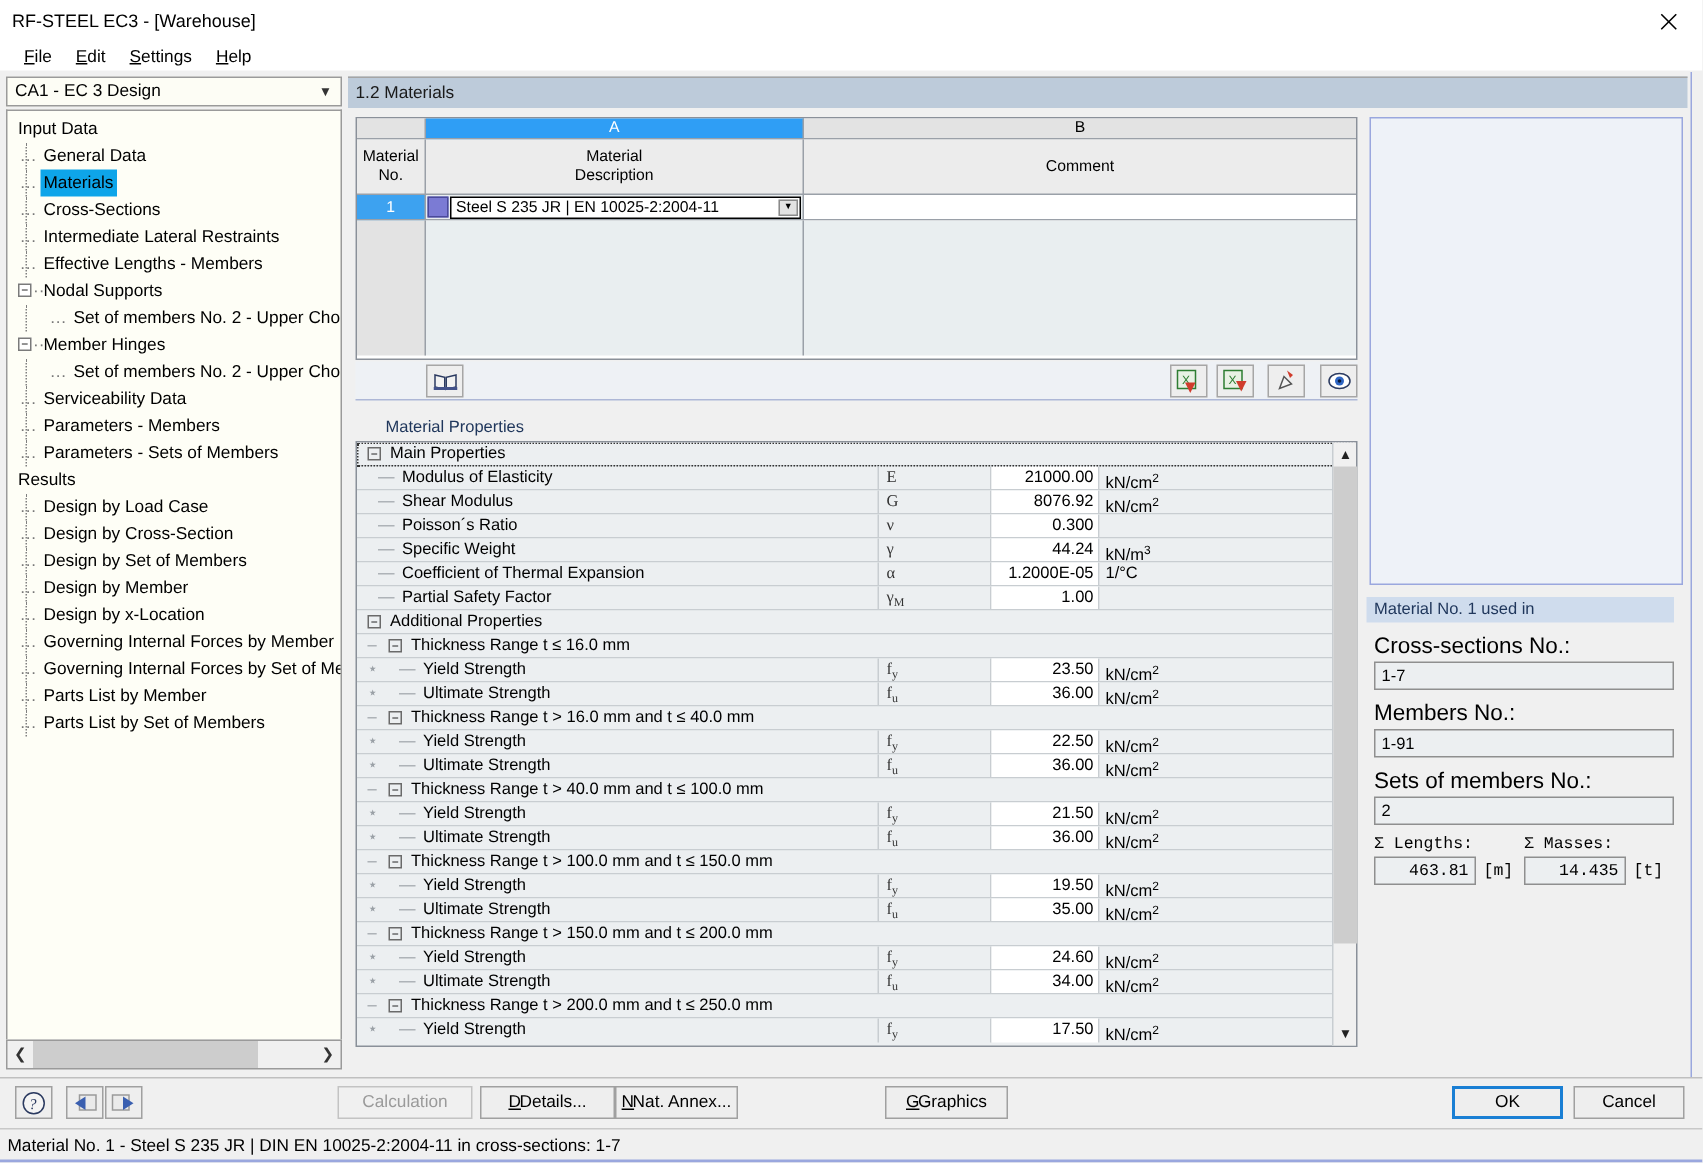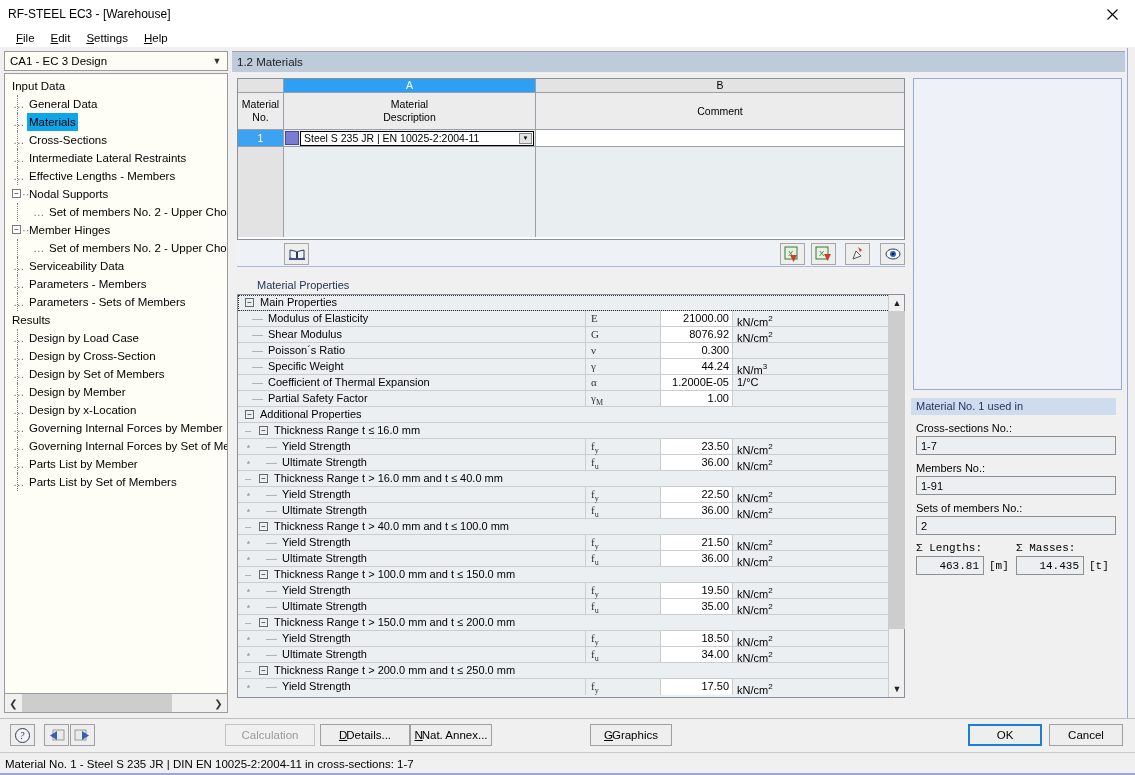--- a/index.html
+++ b/index.html
@@ -240,21 +240,21 @@
     position:absolute; left:913px; top:78px; width:209px; height:312px;
     background:#eef2f8; border:1px solid #9aa7de;
   }
   #infobox {
     position:absolute; left:911px; top:398px; width:213px; height:240px;
   }
   #infobox .ihdr {
     width:205px; height:17px; background:#cfdced;
     font-size:11px; line-height:17px; padding-left:5px; color:#20375c;
   }
-  #infobox .ilabel { font-size:11px; margin:7px 0 2px 5px; }
+  #infobox .ilabel { font-size:15px; margin:7px 0 2px 5px; }
   #infobox .ifield {
     margin-left:5px; width:200px; height:19px;
     border:1px solid #8f8f8f; background:#eceff1;
     font-size:11px; line-height:18px; padding-left:4px;
   }
   .sumrow { display:flex; margin-left:5px; margin-top:7px;font-family:Liberation Mono, monospace; }
   .sumcol { width:100px; }
   .sumcol .sl { font-size:11px; margin-bottom:2px; }
   .sumflex { display:flex; align-items:center; }
   .sumfield {
@@ -574,21 +574,21 @@
   <div class="prow pgroup">
     <div class="pname nob" style="width:100%; padding-left:36px;">
       <span class="dash" style="left:7px;">–</span>
       <span class="gbox" style="left:21px;">−</span>
       <span>Thickness Range t &gt; 150.0 mm and t ≤ 200.0 mm</span>
     </div>
   </div>
   <div class="prow pitem">
     <div class="pname" style="padding-left:44px;"><span class="dash" style="left:7px;">⋆</span><span class="dash" style="left:28px;">—</span><span>Yield Strength</span></div>
     <div class="psym"><span>f</span><sub>y</sub></div>
-    <div class="pval">18.50</div>
+    <div class="pval">24.60</div>
     <div class="punit"><span>kN/cm</span><sup>2</sup></div>
   </div>
   <div class="prow pitem">
     <div class="pname" style="padding-left:44px;"><span class="dash" style="left:7px;">⋆</span><span class="dash" style="left:28px;">—</span><span>Ultimate Strength</span></div>
     <div class="psym"><span>f</span><sub>u</sub></div>
     <div class="pval">34.00</div>
     <div class="punit"><span>kN/cm</span><sup>2</sup></div>
   </div>
 
   <div class="prow pgroup">

